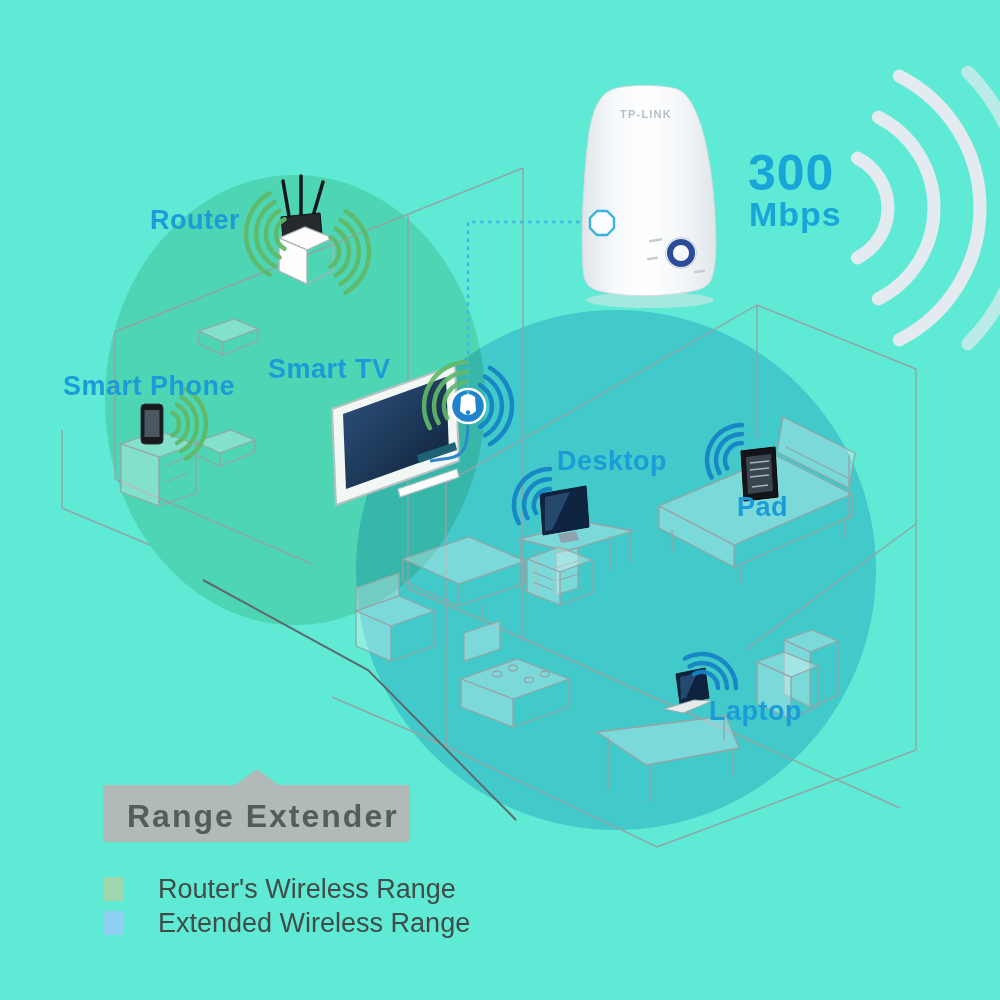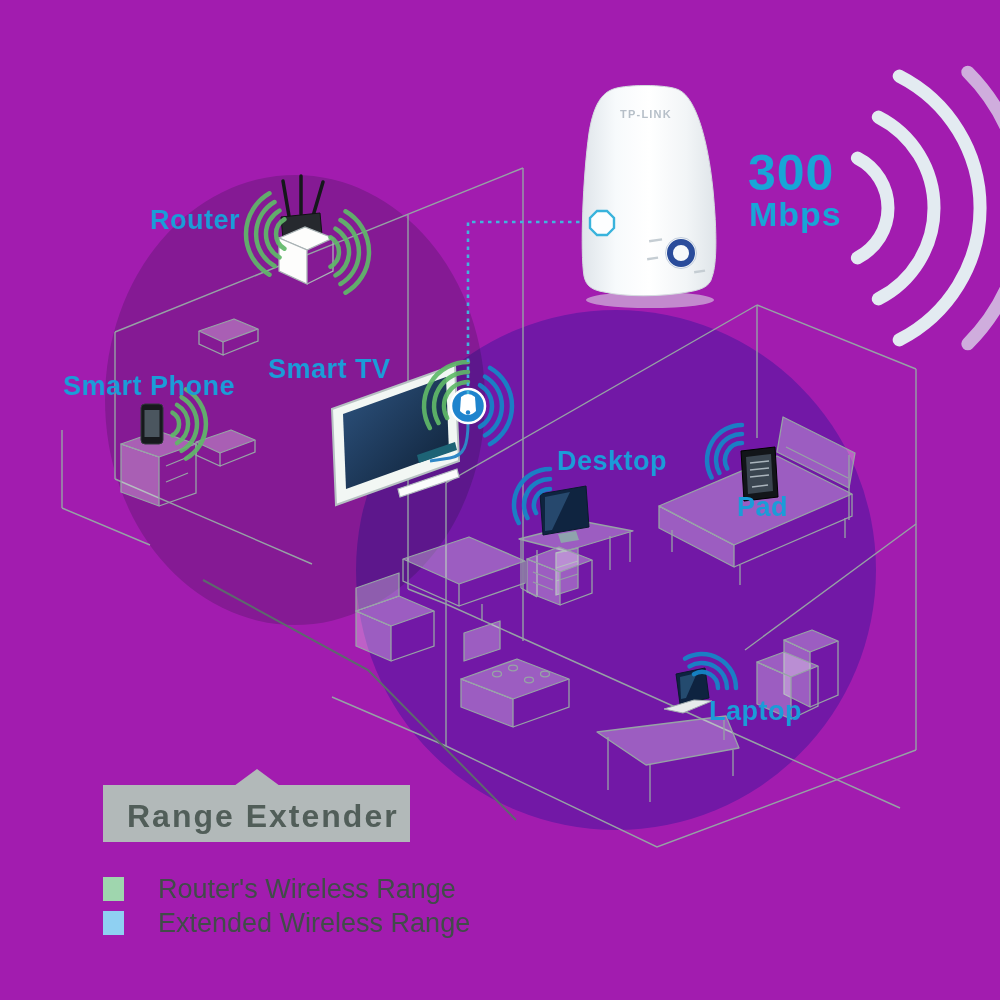--- a/index.html
+++ b/index.html
@@ -1,16 +1,16 @@
 <!DOCTYPE html>
 <html><head>
 <meta charset="utf-8">
 <style>
   html,body{margin:0;padding:0;background:#ffffff;}
-  #stage{position:relative;width:1000px;height:1000px;background:#a21caf;overflow:hidden;
+  #stage{position:relative;width:1000px;height:1000px;background:#5eead4;overflow:hidden;
          font-family:"Liberation Sans", sans-serif;}
   svg{position:absolute;left:0;top:0;}
   text{font-family:"Liberation Sans", sans-serif;}
   .devlabel{font-weight:bold;font-size:27px;fill:#1b9cd8;letter-spacing:.5px;}
   .speed-big{font-weight:bold;font-size:50px;fill:#18a5d7;letter-spacing:1px;}
   .speed-unit{font-weight:bold;font-size:34px;fill:#18a5d7;letter-spacing:1px;}
   .brand{font-weight:bold;font-size:11px;fill:#b6bfc8;letter-spacing:1.2px;}
   .badge-text{font-weight:bold;font-size:32px;fill:#515e59;letter-spacing:2px;}
   .legend-text{font-size:27px;fill:#414c49;}
   .houseline{stroke:#96a2a5;stroke-width:1.4;fill:none;}

